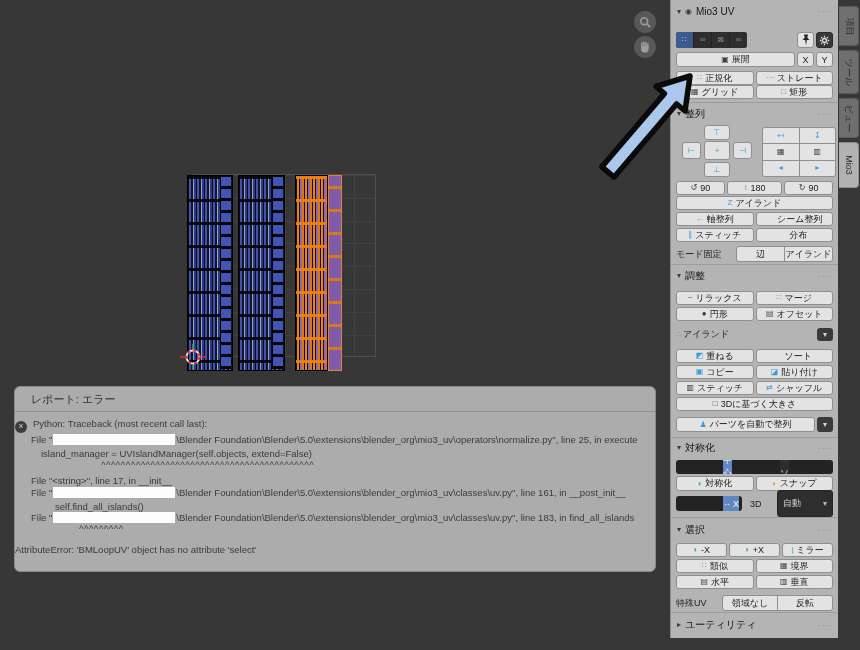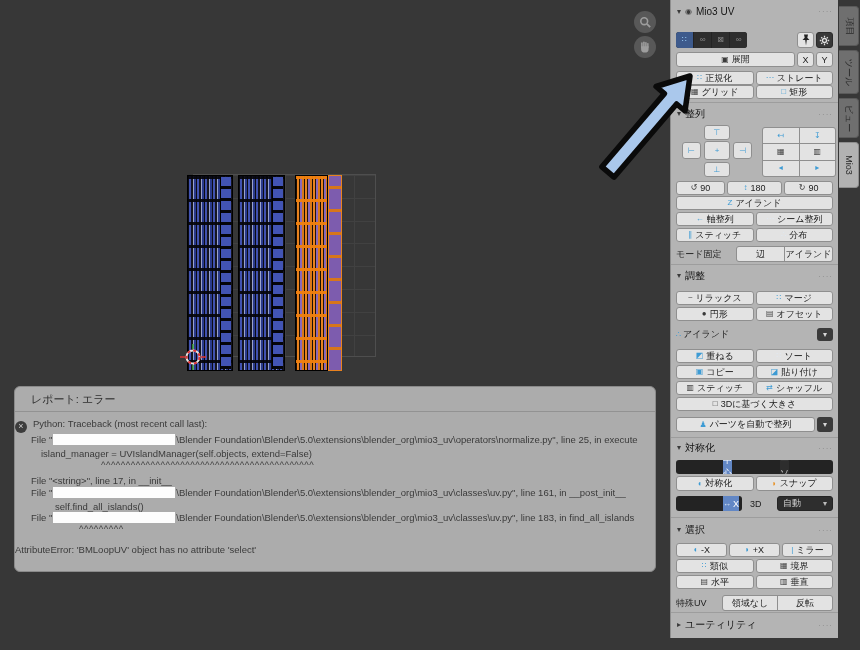--- a/index.html
+++ b/index.html
@@ -405,21 +405,21 @@
         <div class="cell on">
             <span class="ic w">↔</span>
             <span style="margin-left:2px;">X</span>
           </div>
         <div class="cell">
             <span class="ic b">↕</span>
             <span style="margin-left:2px;">Y</span>
           </div>
       </div>
       <span style="margin-left:6px;color:#1b1b1b;">3D</span>
-      <div class="btn dark" style="flex:0 0 56px;height:15px;margin-left:auto;justify-content:space-between;padding:0 5px;">
+      <div class="btn dark" style="flex:0 0 56px;height:27px;margin-left:auto;justify-content:space-between;padding:0 5px;">
         <span>自動</span>
           <span class="ic" style="color:#bbb;">▾</span>
       </div>
     </div>
 
     <div class="sep" style="top:517px;"></div>
 
     <div class="hdr" style="top:523px;">
       <span class="ic d">▾</span>
       <span>選択</span>

